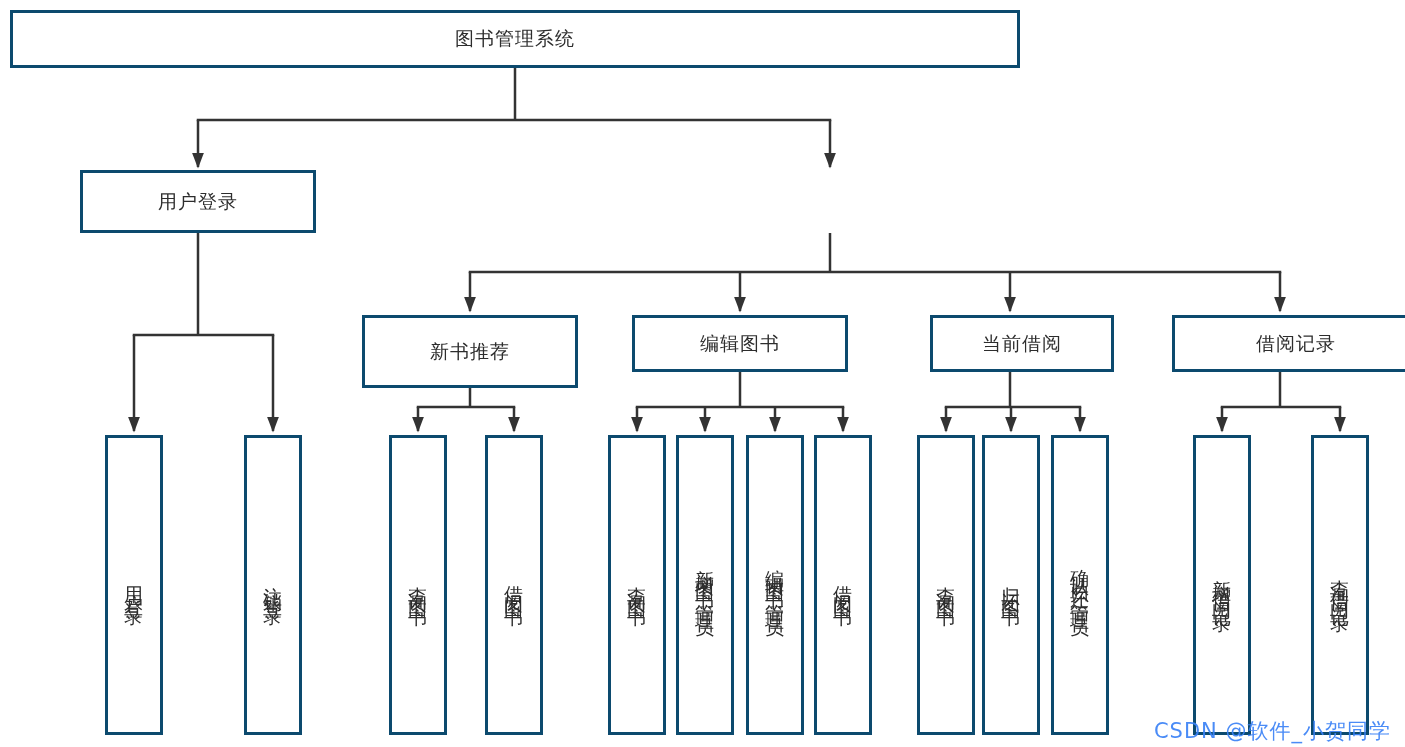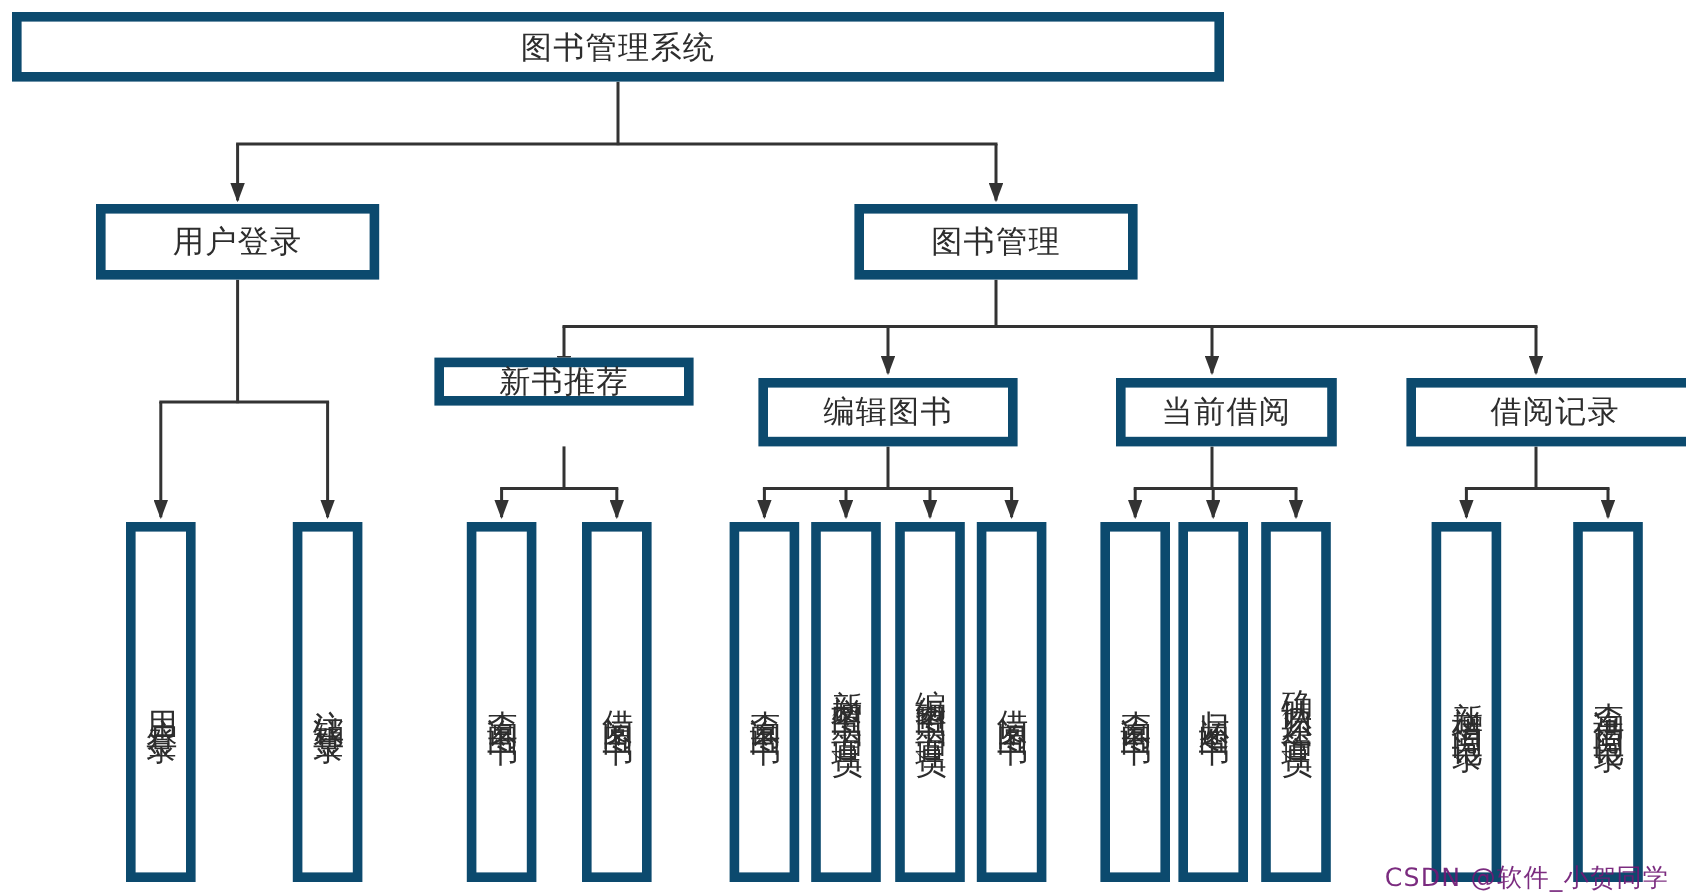--- a/index.html
+++ b/index.html
@@ -13,42 +13,42 @@
   }
   .wires {
     position: absolute;
     inset: 0;
     pointer-events: none;
   }
   .box {
     position: absolute;
     box-sizing: border-box;
     background: #ffffff;
-    border: 8px solid #0c4a6e;
+    border: 3px solid #0c4a6e;
     display: flex;
     align-items: center;
     justify-content: center;
     color: #2d2d2d;
-    font-size: 26px;
+    font-size: 19px;
     letter-spacing: 1px;
     z-index: 2;
   }
   .box.v span {
     writing-mode: vertical-rl;
     text-orientation: mixed;
     letter-spacing: 7px;
     line-height: 1.1;
     white-space: nowrap;
   }
   .watermark {
     position: absolute;
     right: 14px;
     bottom: 2px;
     font-size: 21px;
-    color: #701a75;
+    color: #3b82f6;
     opacity: 0.92;
     z-index: 3;
     letter-spacing: 1px;
   }
 </style>
 </head>
 <body>
 
 <div class="stage">
 
@@ -107,25 +107,22 @@
     </g>
   </svg>
 
   <div class="box" style="left:10px;top:10px;width:1010px;height:58px">
     <span>图书管理系统</span>
   </div>
 
   <div class="box" style="left:80px;top:170px;width:236px;height:63px">
     <span>用户登录</span>
   </div>
-  <div class="box" style="left:712px;top:170px;width:236px;height:63px">
-    <span>图书管理</span>
-  </div>
 
-  <div class="box" style="left:362px;top:298px;width:216px;height:40px">
+  <div class="box" style="left:362px;top:315px;width:216px;height:73px">
     <span>新书推荐</span>
   </div>
   <div class="box" style="left:632px;top:315px;width:216px;height:57px">
     <span>编辑图书</span>
   </div>
   <div class="box" style="left:930px;top:315px;width:184px;height:57px">
     <span>当前借阅</span>
   </div>
   <div class="box" style="left:1172px;top:315px;width:248px;height:57px">
     <span>借阅记录</span>

